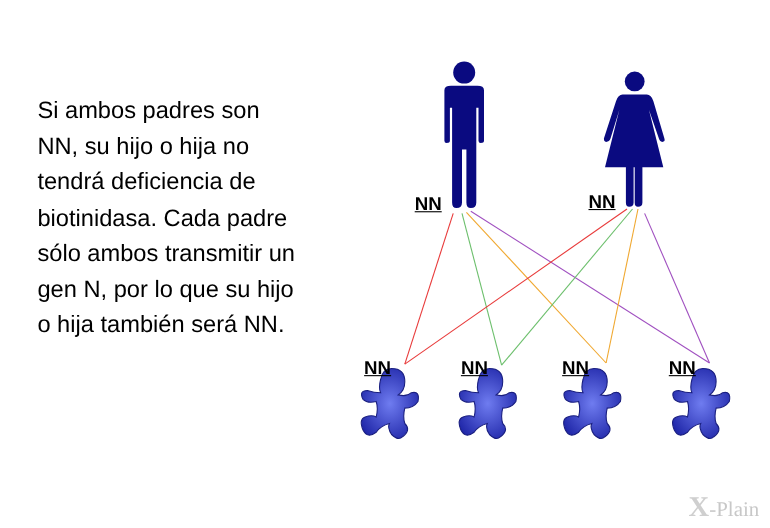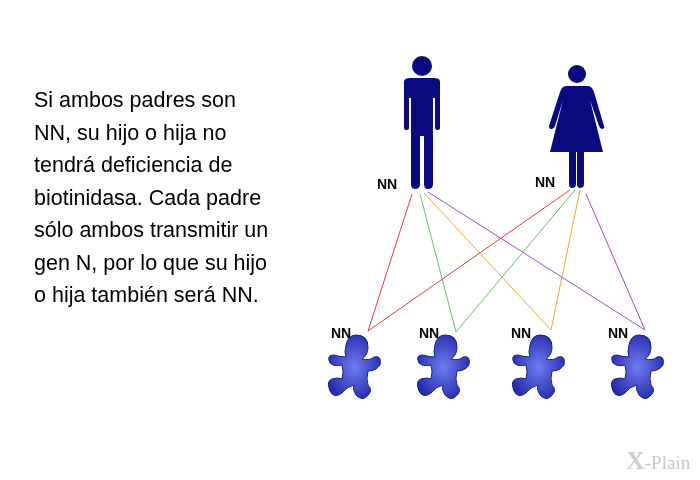--- a/index.html
+++ b/index.html
@@ -1,18 +1,18 @@
 <!DOCTYPE html>
 <html><head>
 <meta charset="utf-8">
 <style>
   html,body{margin:0;padding:0;background:#fff;}
   body{width:700px;height:480px;position:relative;overflow:hidden;font-family:"Liberation Sans",sans-serif;}
   .para{position:absolute;left:34px;top:84px;width:320px;font-size:21.5px;line-height:32.5px;color:#000;white-space:pre-line;}
-  .lbl{position:absolute;font-weight:bold;font-size:14px;color:#000;font-family:"Liberation Sans",sans-serif;}
+  .lbl{position:absolute;font-weight:bold;font-size:17px;color:#000;font-family:"Liberation Sans",sans-serif;text-decoration:underline;}
   svg.diag{position:absolute;left:0;top:0;}
   .logo{position:absolute;left:626px;top:446px;font-size:19px;color:#c8c8c8;font-family:Liberation Serif, serif;}
   .logo .x{font-size:26px;font-weight:bold;color:#cfcfcf;}
 </style>
 </head>
 <body>
 
 <div class="para">Si ambos padres son
 NN, su hijo o hija no
 tendrá deficiencia de

